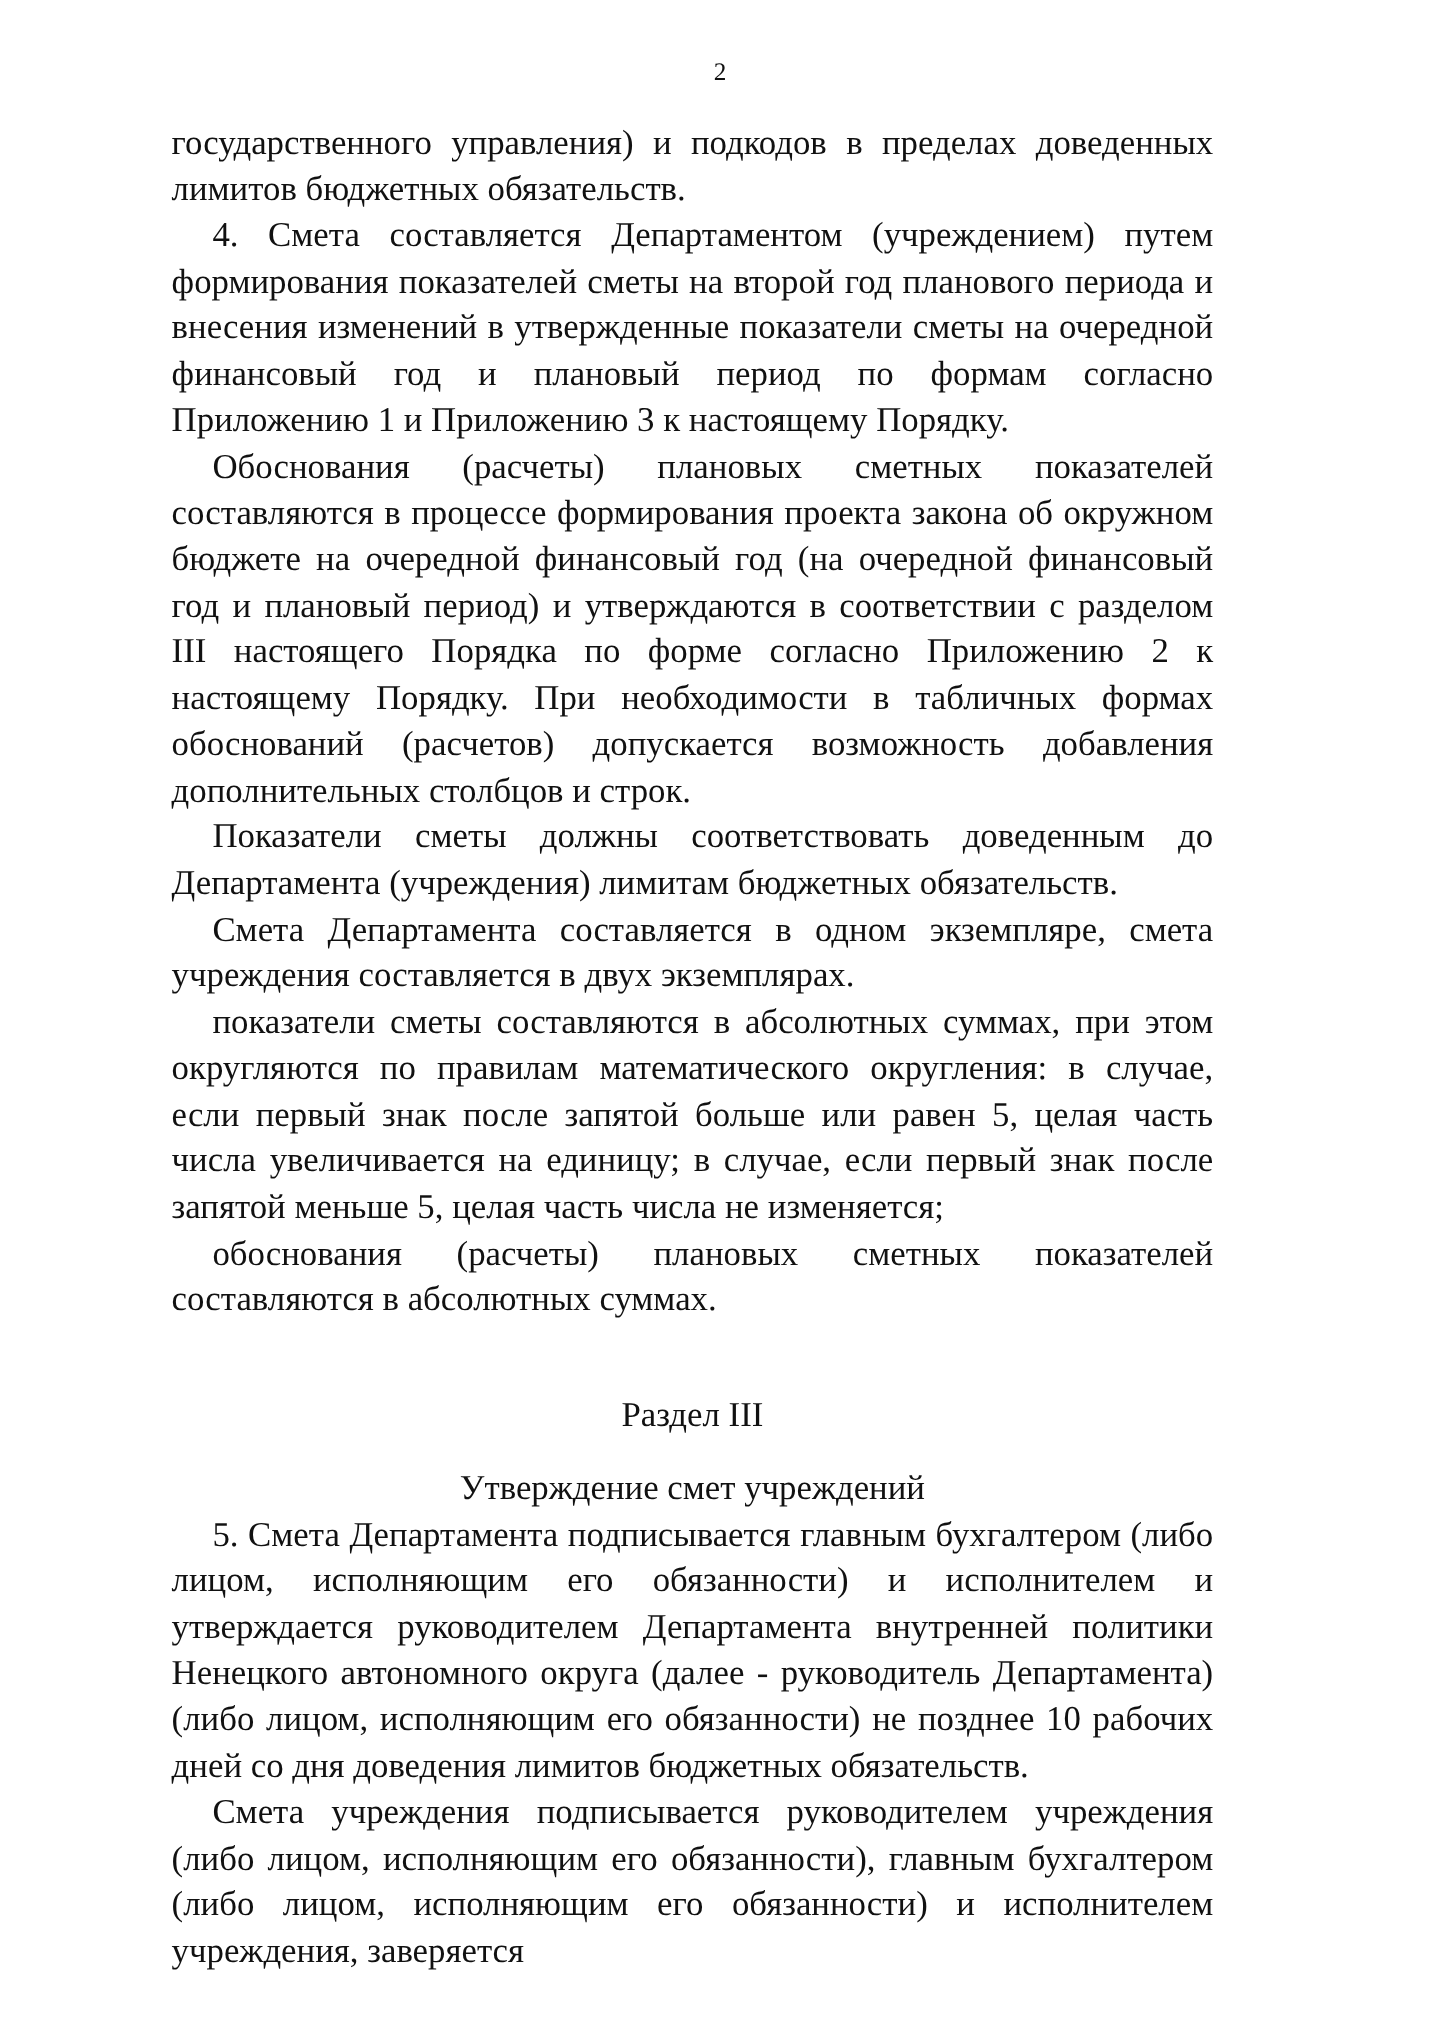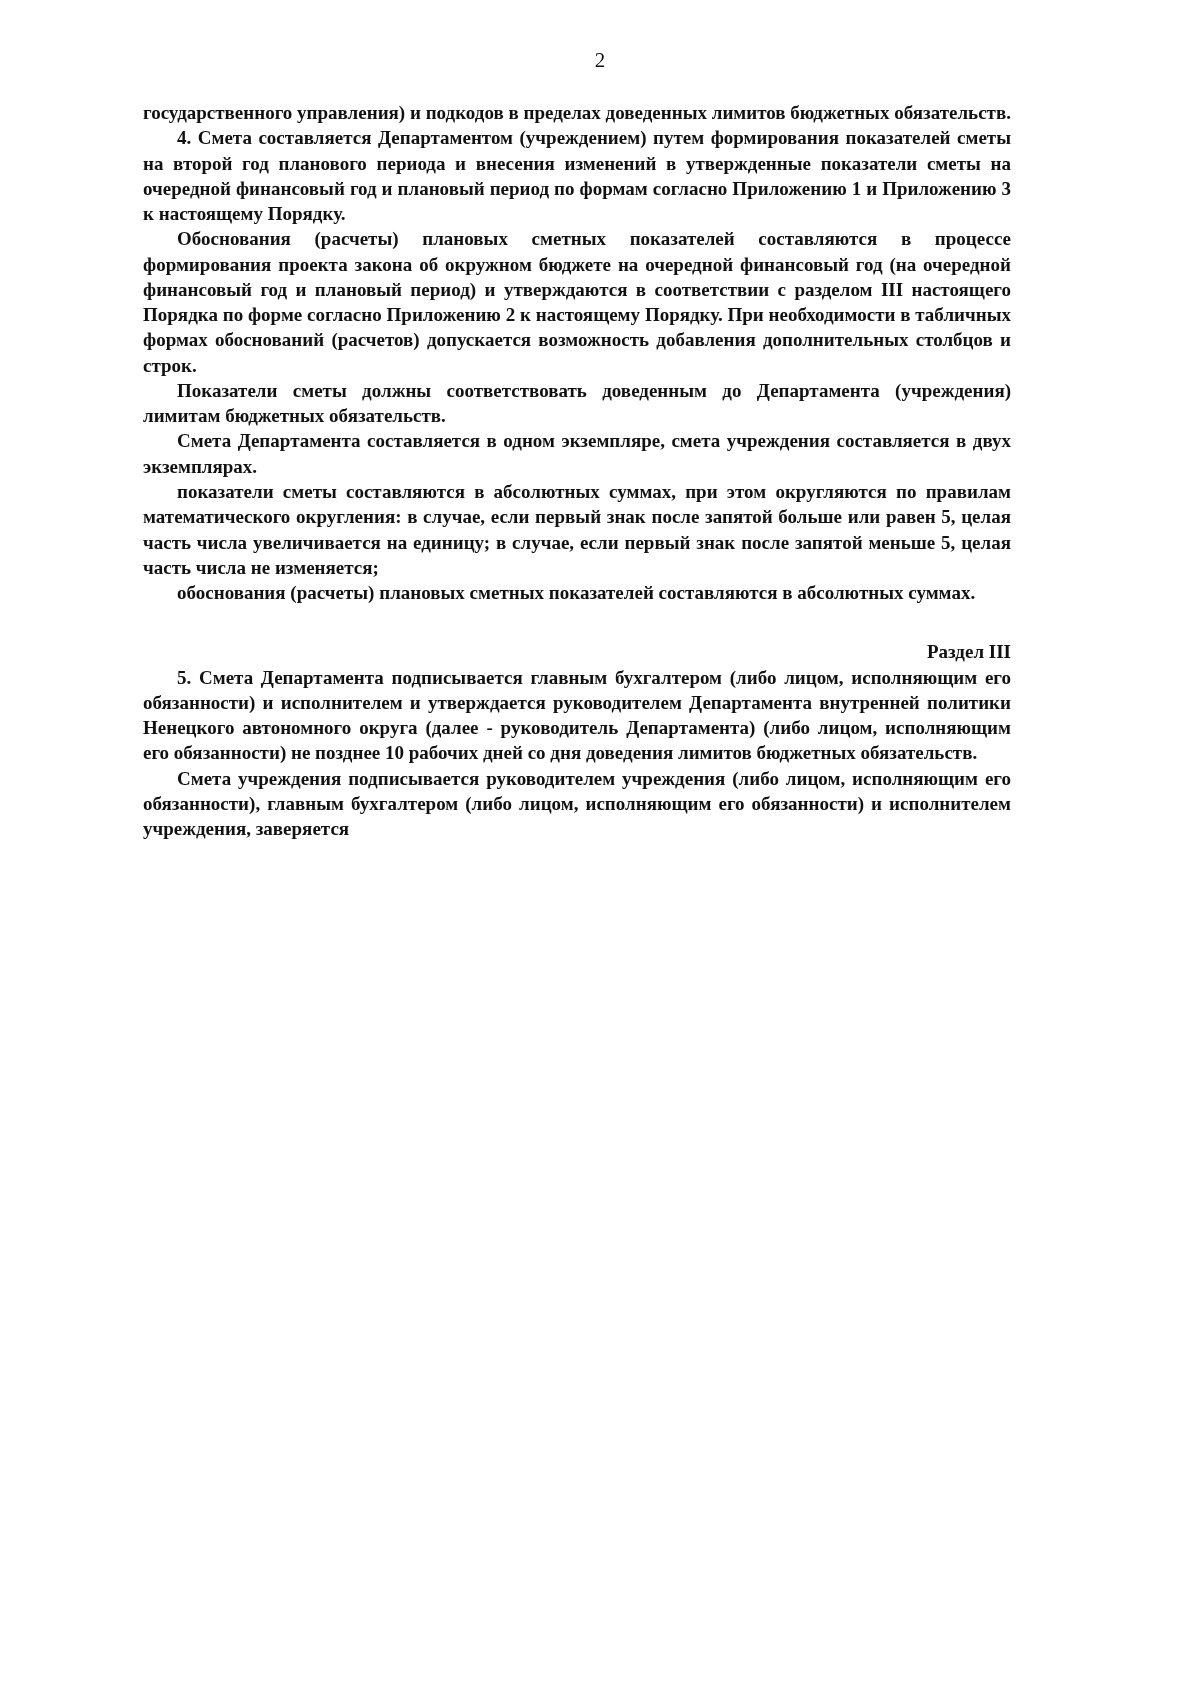--- a/index.html
+++ b/index.html
@@ -24,42 +24,42 @@
     width: 100%;
     text-align: center;
     font-size: 21px;
     font-family: "Liberation Serif", "DejaVu Serif", serif;
   }
   .content {
     position: absolute;
     top: 100px;
     left: 143px;
     width: 868px;
-    font-size: 19px;
+    font-size: 29px;
     line-height: 1.33;
     text-align: justify;
     text-justify: inter-word;
-    font-weight: bold;
   }
   p {
     margin: 0;
     padding: 0;
   }
   p.indent {
     text-indent: 34px;
   }
   p.noindent {
     text-indent: 0;
   }
   .section-gap {
     height: 34px;
   }
   .heading {
-    text-align: right;
+    text-align: center;
     text-indent: 0;
+    margin-top: 23px;
   }
 </style>
 </head>
 <body>
 
 <div class="page">
 
   <div class="page-number">2</div>
 
   <div class="content">
@@ -68,18 +68,19 @@
     <p class="indent">4. Смета составляется Департаментом (учреждением) путем формирования показателей сметы на второй год планового периода и внесения изменений в утвержденные показатели сметы на очередной финансовый год и плановый период по формам согласно Приложению 1 и Приложению 3 к настоящему Порядку.</p>
     <p class="indent">Обоснования (расчеты) плановых сметных показателей составляются в процессе формирования проекта закона об окружном бюджете на очередной финансовый год (на очередной финансовый год и плановый период) и утверждаются в соответствии с разделом III настоящего Порядка по форме согласно Приложению 2 к настоящему Порядку. При необходимости в табличных формах обоснований (расчетов) допускается возможность добавления дополнительных столбцов и строк.</p>
     <p class="indent">Показатели сметы должны соответствовать доведенным до Департамента (учреждения) лимитам бюджетных обязательств.</p>
     <p class="indent">Смета Департамента составляется в одном экземпляре, смета учреждения составляется в двух экземплярах.</p>
     <p class="indent">показатели сметы составляются в абсолютных суммах, при этом округляются по правилам математического округления: в случае, если первый знак после запятой больше или равен 5, целая часть числа увеличивается на единицу; в случае, если первый знак после запятой меньше 5, целая часть числа не изменяется;</p>
     <p class="indent">обоснования (расчеты) плановых сметных показателей составляются в абсолютных суммах.</p>
 
     <div class="section-gap"></div>
 
     <p class="heading">Раздел III</p>
+    <p class="heading">Утверждение смет учреждений</p>
 
     <p class="indent">5. Смета Департамента подписывается главным бухгалтером (либо лицом, исполняющим его обязанности) и исполнителем и утверждается руководителем Департамента внутренней политики Ненецкого автономного округа (далее - руководитель Департамента) (либо лицом, исполняющим его обязанности) не позднее 10 рабочих дней со дня доведения лимитов бюджетных обязательств.</p>
     <p class="indent">Смета учреждения подписывается руководителем учреждения (либо лицом, исполняющим его обязанности), главным бухгалтером (либо лицом, исполняющим его обязанности) и исполнителем учреждения, заверяется</p>
 
   </div>
 </div>
 
 </body></html>

